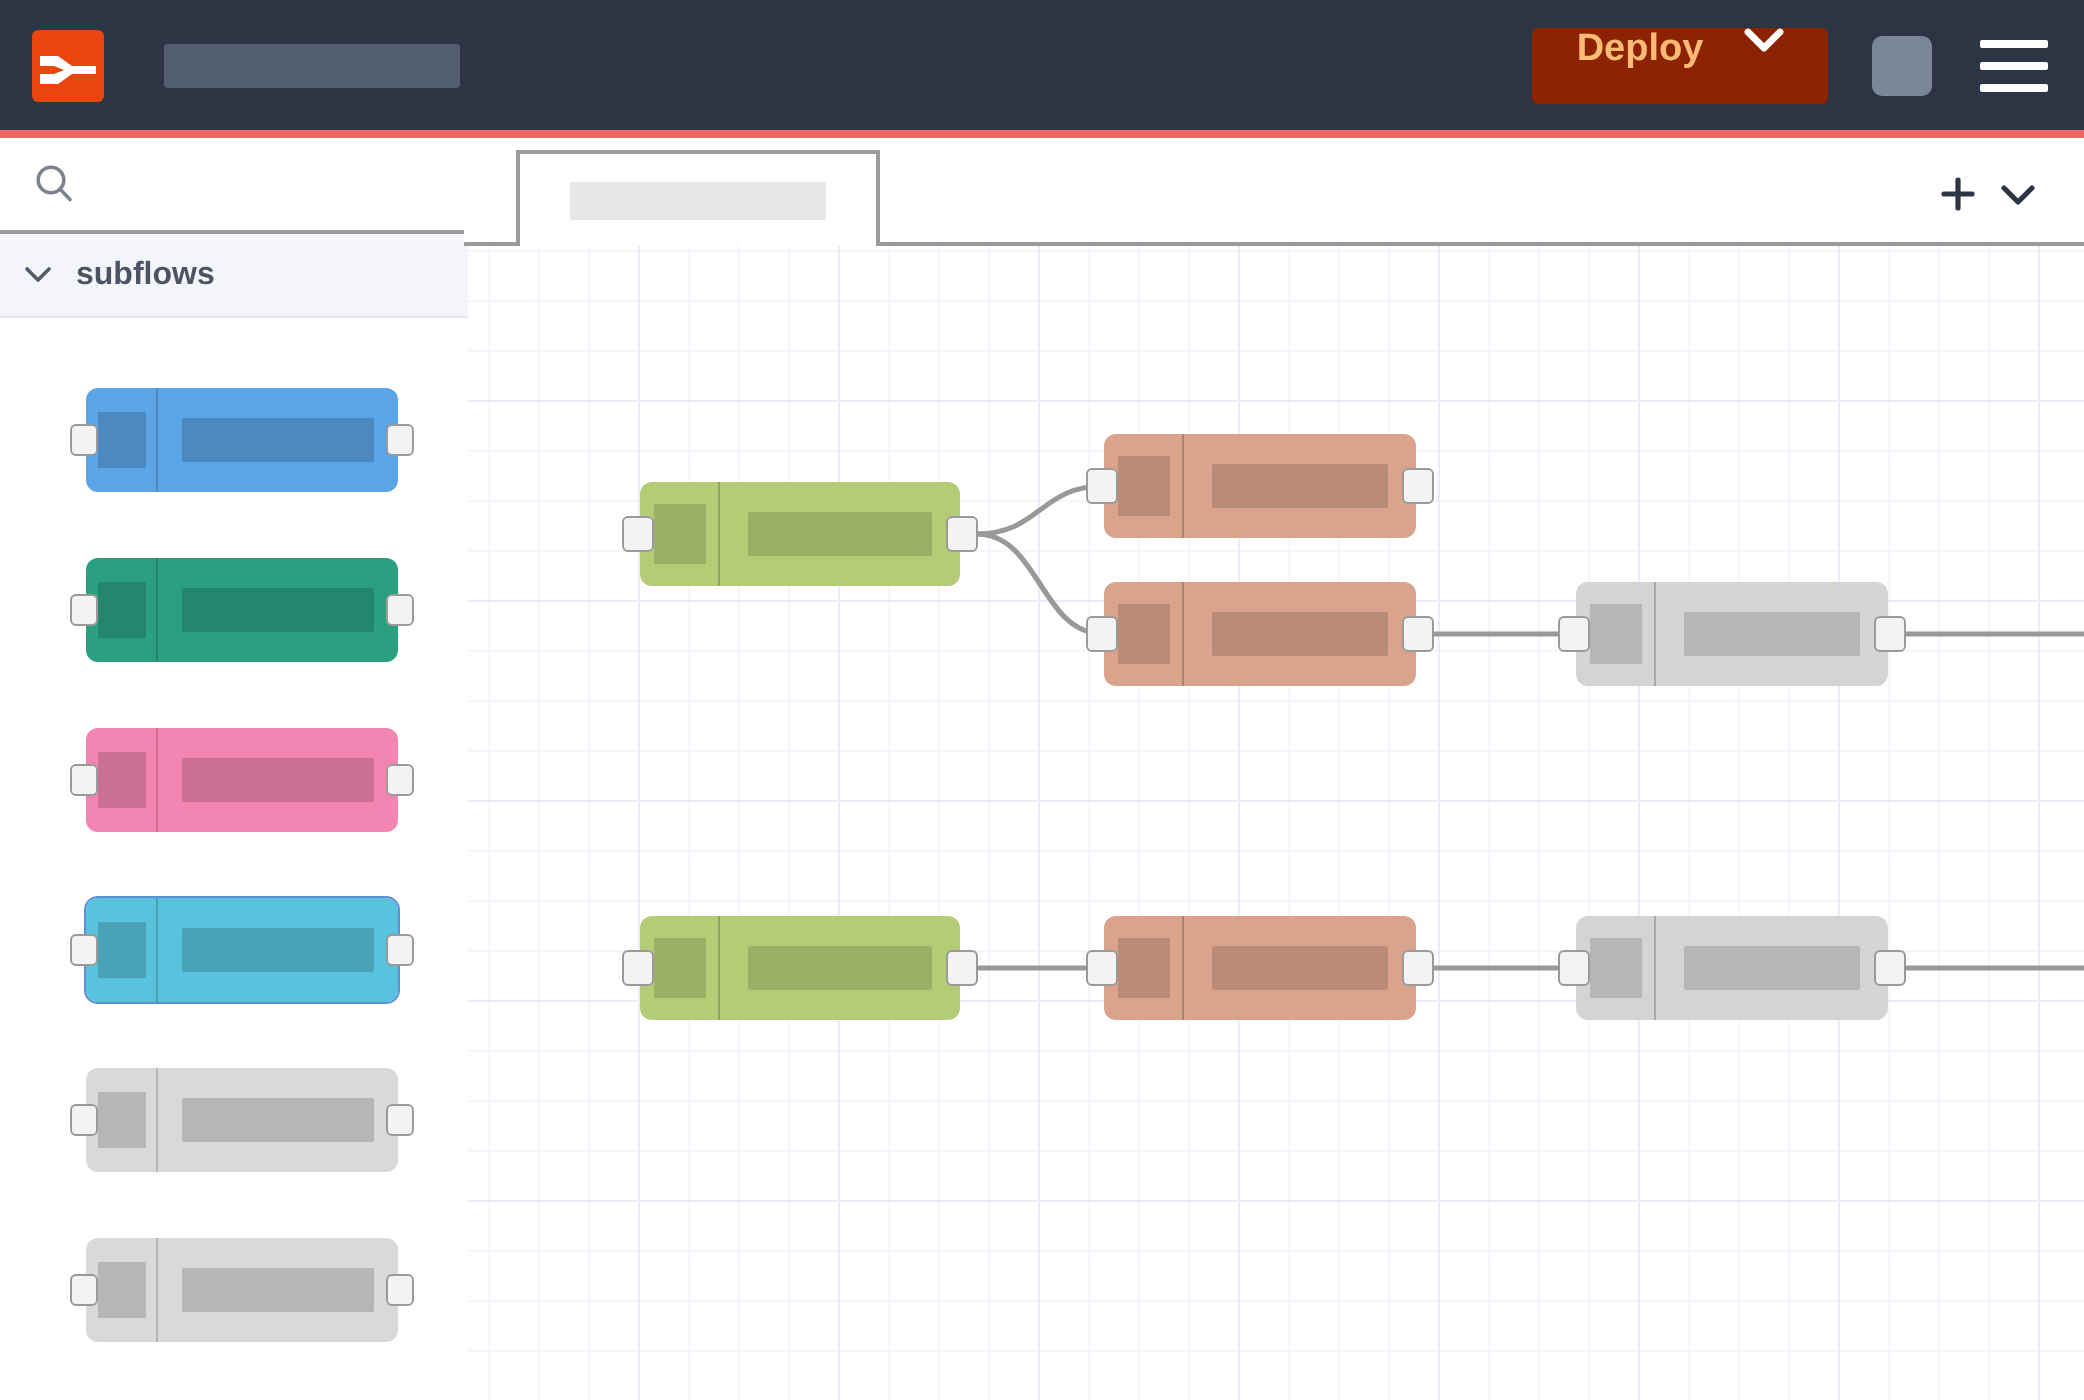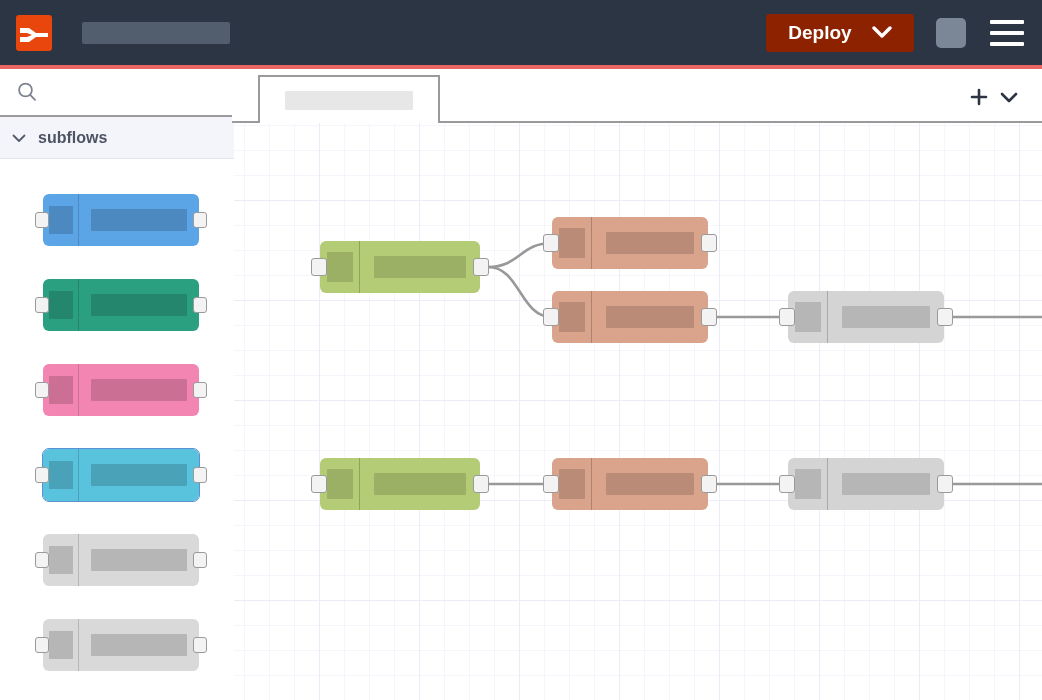--- a/index.html
+++ b/index.html
@@ -31,23 +31,23 @@
   }
   .logo svg { position: absolute; top: 0; left: 0; }
   .header-title-ph {
     margin-left: 30px;
     width: 148px; height: 22px;
     background: #525d6e; border-radius: 2px;
   }
   .header-spacer { flex: 1 1 auto; }
   .deploy-btn {
     height: 38px; min-width: 148px;
-    background: #8c2200; color: #ffffff;
+    background: #8c2200; color: #fdba74;
     border: none; border-radius: 3px;
-    display: flex; align-items: center; justify-content: center;
+    display: flex; align-items: flex-start; justify-content: center;
     gap: 20px; padding: 0 18px;
     font-size: 19px; font-weight: bold;
     font-family: "Liberation Sans", sans-serif;
     cursor: pointer;
   }
   .deploy-caret { display: block; line-height: 0; }
   .user-btn {
     width: 30px; height: 30px; margin-left: 22px;
     background: #7b8696; border-radius: 5px; flex: none;
     cursor: pointer;

